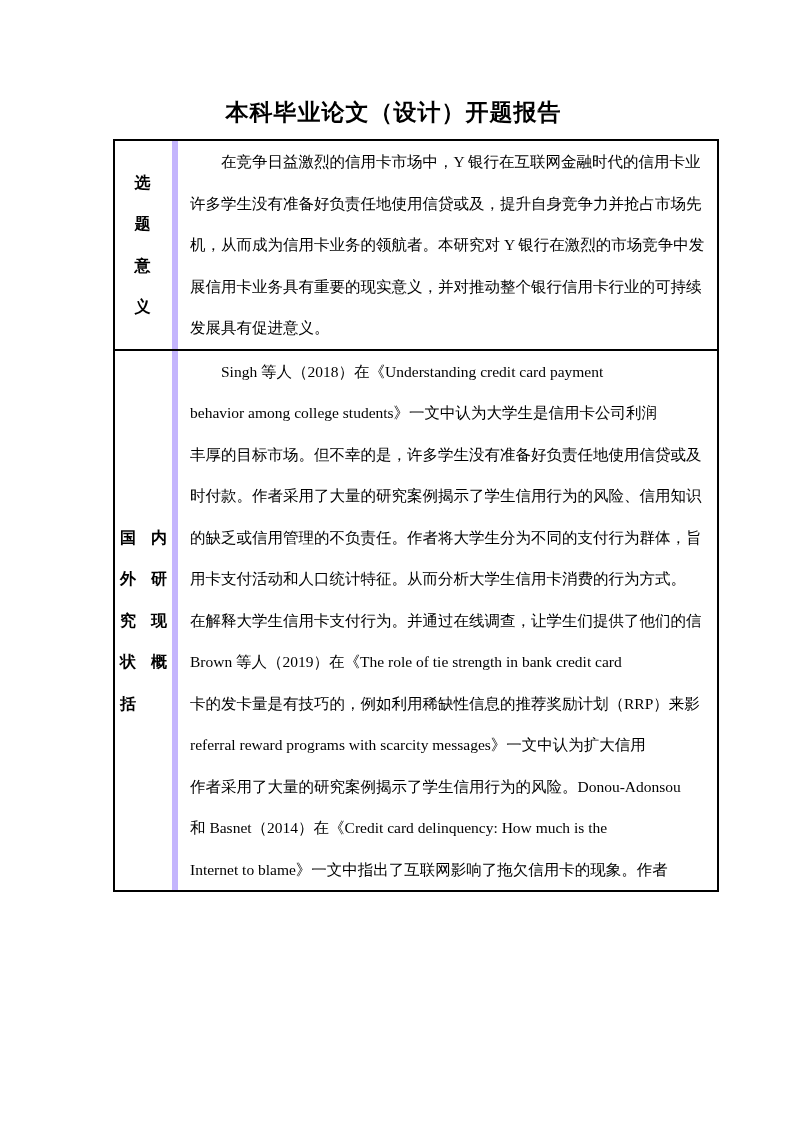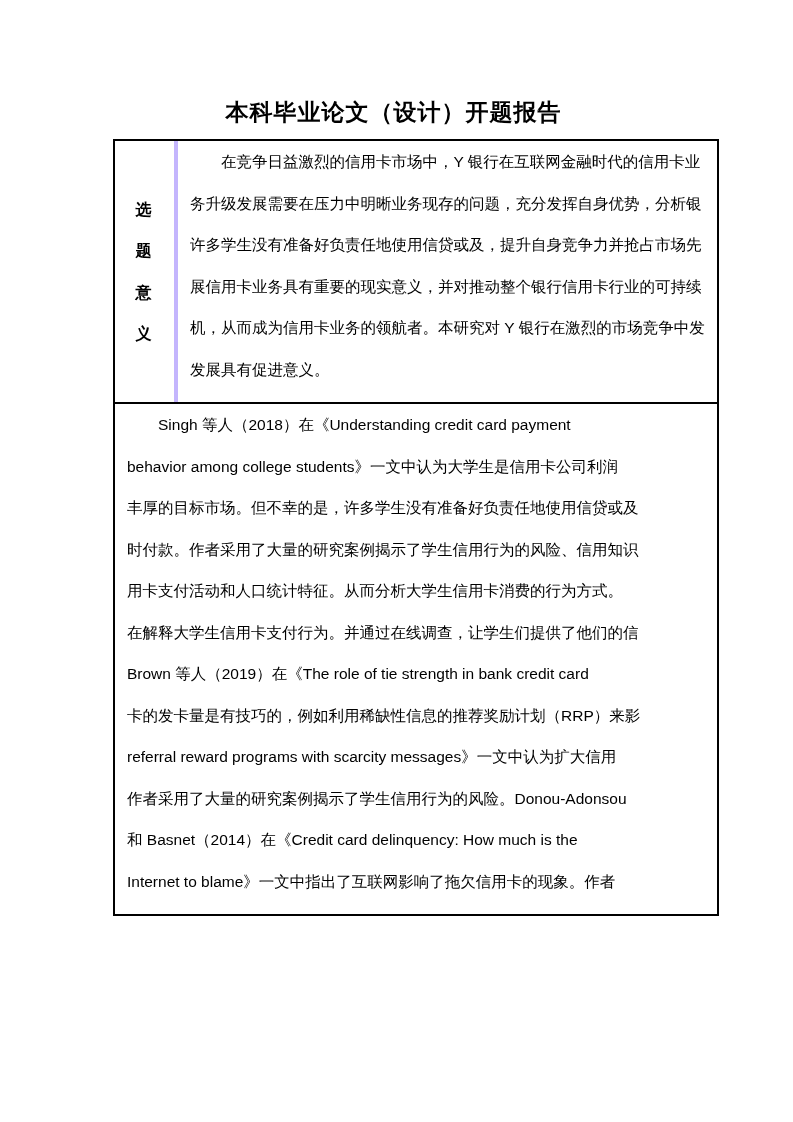--- a/index.html
+++ b/index.html
@@ -32,39 +32,40 @@
     display: flex;
     align-items: stretch;
   }
   .trow + .trow {
     border-top: 2px solid #000000;
   }
   .label-cell {
     width: 63px;
     min-width: 63px;
     box-sizing: border-box;
-    border-right: 4px solid #c4b5fd;
+    border-right: 6px solid #c4b5fd;
     display: flex;
     align-items: center;
     justify-content: center;
   }
   .label-text {
     font-weight: 700;
     font-size: 16px;
     line-height: 41.5px;
     text-align: justify;
     text-justify: inter-ideograph;
     word-break: break-all;
   }
   .label-w1 { width: 18px; }
   .label-w2 { width: 47px; }
   .content-cell {
     flex: 1;
-    padding: 0 4px 12px 12px;
+    padding: 0 4px 0 12px;
     overflow: hidden;
+    font-family: Liberation Serif, serif;
   }
   .text-line {
     height: 41.5px;
     line-height: 41.5px;
     font-size: 15.5px;
     white-space: pre;
   }
 </style>
 </head>
 <body>
@@ -75,36 +76,39 @@
 
   <div class="report-table">
 
     <div class="trow">
       <div class="label-cell">
         <div class="label-text label-w1">选题意义</div>
       </div>
       <div class="content-cell">
         <div>
             <div class="text-line">　　在竞争日益激烈的信用卡市场中，Y 银行在互联网金融时代的信用卡业</div>
-            <div class="text-line">务升级发展需要在压力中明晰业务现存的问题，充分发挥自身优势，分析银</div>
             <div class="text-line">许多学生没有准备好负责任地使用信贷或及，提升自身竞争力并抢占市场先</div>
+            <div class="text-line">机，从而成为信用卡业务的领航者。本研究对 Y 银行在激烈的市场竞争中发</div>
             <div class="text-line">展信用卡业务具有重要的现实意义，并对推动整个银行信用卡行业的可持续</div>
-            <div class="text-line">机，从而成为信用卡业务的领航者。本研究对 Y 银行在激烈的市场竞争中发</div>
             <div class="text-line">发展具有促进意义。</div>
           </div>
       </div>
     </div>
 
     <div class="trow">
+      <div class="label-cell">
+        <div class="label-text label-w2">国内外研究现状概括</div>
+      </div>
       <div class="content-cell">
         <div>
             <div class="text-line">　　Singh 等人（2018）在《Understanding credit card payment</div>
             <div class="text-line">behavior among college students》一文中认为大学生是信用卡公司利润</div>
             <div class="text-line">丰厚的目标市场。但不幸的是，许多学生没有准备好负责任地使用信贷或及</div>
             <div class="text-line">时付款。作者采用了大量的研究案例揭示了学生信用行为的风险、信用知识</div>
+            <div class="text-line">的缺乏或信用管理的不负责任。作者将大学生分为不同的支付行为群体，旨</div>
             <div class="text-line">用卡支付活动和人口统计特征。从而分析大学生信用卡消费的行为方式。</div>
             <div class="text-line">在解释大学生信用卡支付行为。并通过在线调查，让学生们提供了他们的信</div>
             <div class="text-line">Brown 等人（2019）在《The role of tie strength in bank credit card</div>
             <div class="text-line">卡的发卡量是有技巧的，例如利用稀缺性信息的推荐奖励计划（RRP）来影</div>
             <div class="text-line">referral reward programs with scarcity messages》一文中认为扩大信用</div>
             <div class="text-line">作者采用了大量的研究案例揭示了学生信用行为的风险。Donou-Adonsou</div>
             <div class="text-line">和 Basnet（2014）在《Credit card delinquency: How much is the</div>
             <div class="text-line">Internet to blame》一文中指出了互联网影响了拖欠信用卡的现象。作者</div>
           </div>
       </div>

